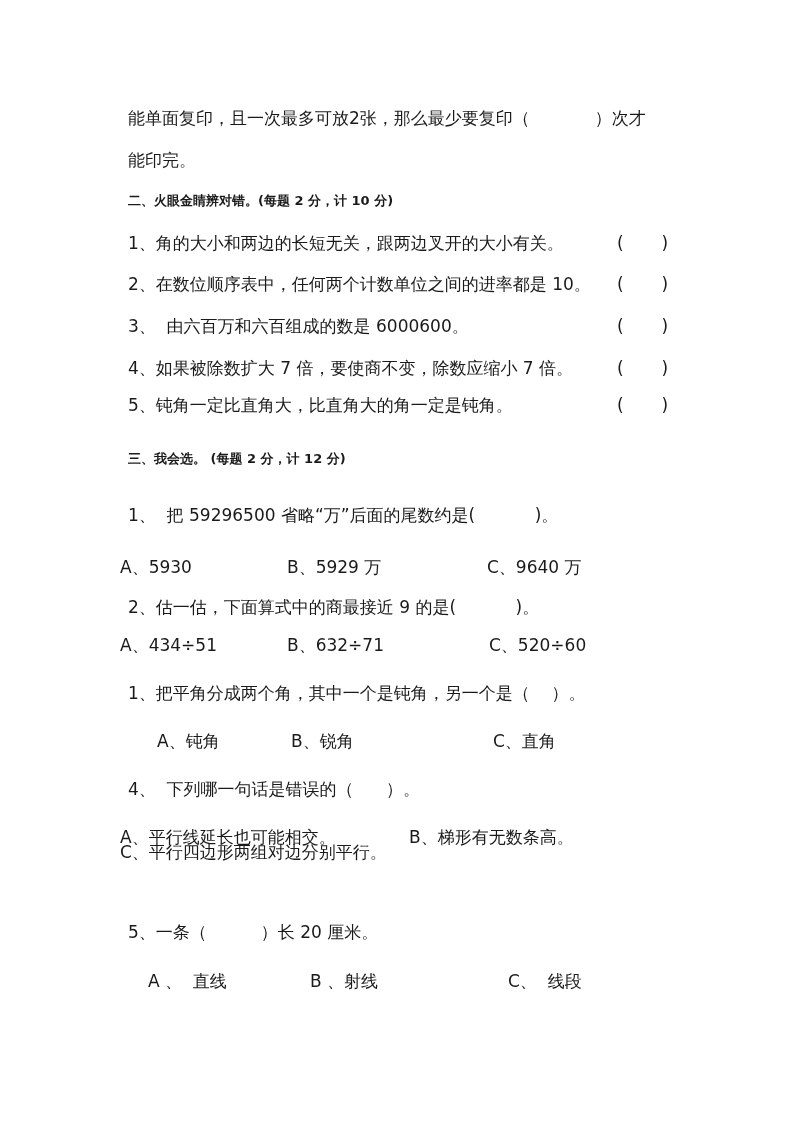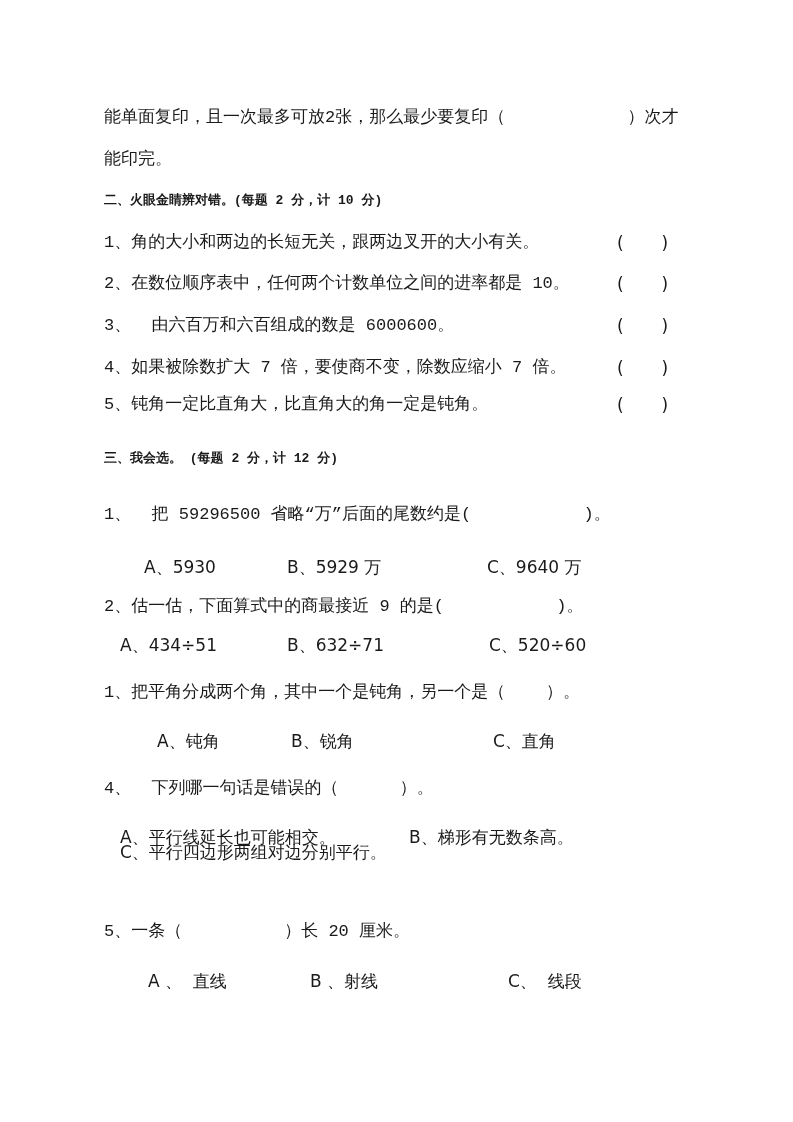--- a/index.html
+++ b/index.html
@@ -2,23 +2,22 @@
 <html><head>
 <meta charset="utf-8">
 <style>
   html, body { margin: 0; padding: 0; background: #ffffff; }
   body {
     width: 793px; height: 1122px; position: relative; overflow: hidden;
     font-family: "DejaVu Sans", "Liberation Sans", sans-serif;
     color: #1a1a1a;
   }
   .line {
-    position: absolute; left: 104px; font-size: 17px; white-space: pre;
+    position: absolute; left: 128px; font-size: 17px; white-space: pre;
     line-height: 24px;
-    font-family: Liberation Mono, monospace;
   }
   .heading { font-weight: bold; font-size: 13px; }
   .paren {
     position: absolute; font-size: 17px; line-height: 24px; white-space: pre;
   }
   .opt { position: absolute; font-size: 17px; line-height: 24px; white-space: pre; }
 </style>
 </head>
 <body>
 
@@ -38,21 +37,21 @@
 
 <div class="line" style="top:356px;">4、如果被除数扩大 7 倍，要使商不变，除数应缩小 7 倍。</div>
 <div class="paren" style="top:356px;left:617px;">(       )</div>
 
 <div class="line" style="top:393px;">5、钝角一定比直角大，比直角大的角一定是钝角。</div>
 <div class="paren" style="top:393px;left:617px;">(       )</div>
 
 <div class="line heading" style="top:447px;">三、我会选。 (每题 2 分，计 12 分)</div>
 
 <div class="line" style="top:503px;">1、  把 59296500 省略“万”后面的尾数约是(           )。</div>
-<div class="opt" style="top:555px;left:120px;margin-left:24px;">A、5930</div>
+<div class="opt" style="top:555px;left:120px;">A、5930</div>
 <div class="opt" style="top:555px;left:287px;">B、5929 万</div>
 <div class="opt" style="top:555px;left:487px;">C、9640 万</div>
 
 <div class="line" style="top:595px;">2、估一估，下面算式中的商最接近 9 的是(           )。</div>
 <div class="opt" style="top:633px;left:120px;">A、434÷51</div>
 <div class="opt" style="top:633px;left:287px;">B、632÷71</div>
 <div class="opt" style="top:633px;left:489px;">C、520÷60</div>
 
 <div class="line" style="top:681px;">1、把平角分成两个角，其中一个是钝角，另一个是（    ）。</div>
 <div class="opt" style="top:729px;left:138px;margin-left:19px;">A、钝角</div>

